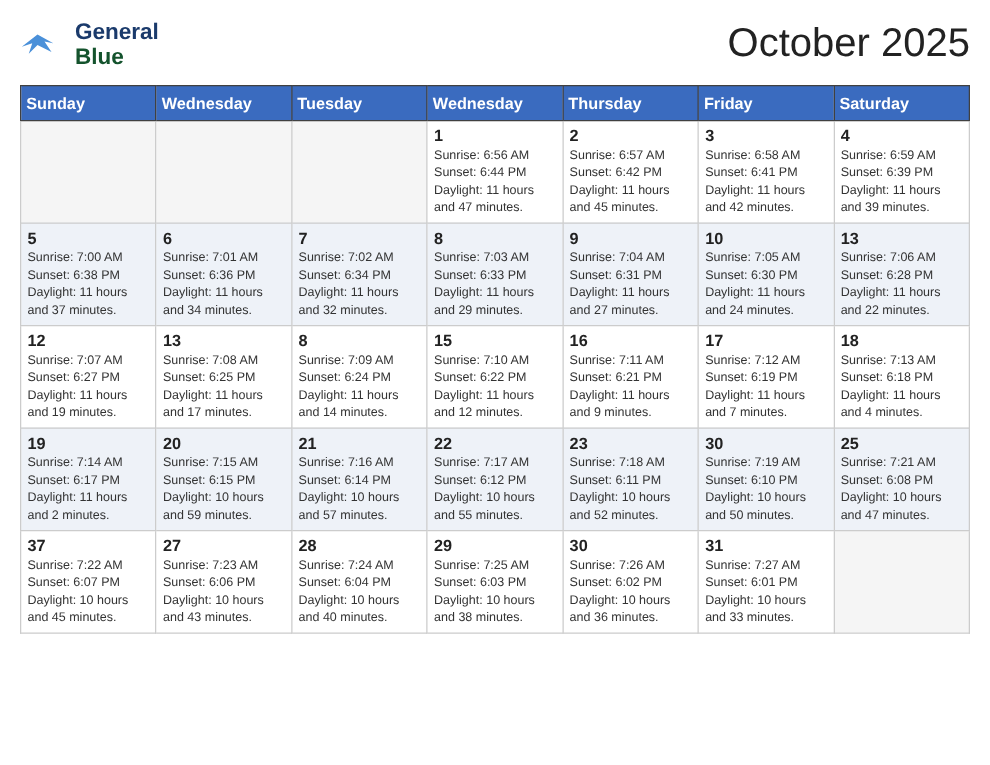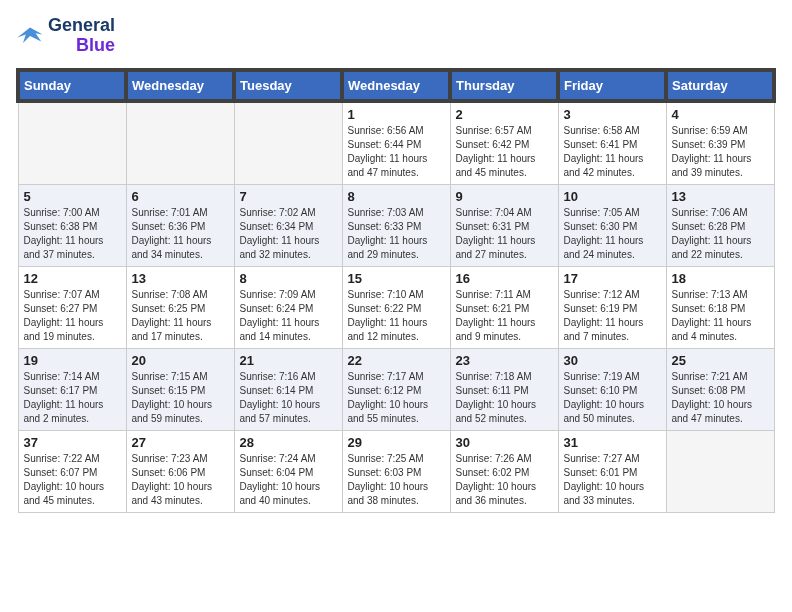--- a/index.html
+++ b/index.html
@@ -12,31 +12,30 @@
     }
     .header {
       display: flex;
       justify-content: space-between;
       align-items: flex-start;
       margin-bottom: 12px;
     }
     .logo {
       display: flex;
       align-items: center;
-      gap: 4px;
-      text-align: right;
+      gap: 16px;
     }
     .logo-text {
       font-size: 18px;
       font-weight: bold;
       color: #1a3a6b;
       line-height: 1.1;
     }
     .logo-text span {
-      color: #6d28d9;
+      color: #14532d;
     }
     .logo-bird {
       width: 28px;
       height: 28px;
     }
     .title-block {
       text-align: right;
     }
     .month-title {
       font-size: 32px;
@@ -52,21 +51,21 @@
       border-collapse: collapse;
       border: 1px solid #bbb;
     }
     .calendar th {
       background-color: #3a6bbf;
       color: #fff;
       font-size: 13px;
       font-weight: bold;
       padding: 6px 4px;
       text-align: left;
-      border: 4px solid #404040;
+      border: 1px solid #404040;
       margin-left: 27px;
     }
     .calendar td {
       vertical-align: top;
       padding: 4px 5px;
       font-size: 10.5px;
       color: #333;
       border: 1px solid #ccc;
       width: calc(100% / 7);
       height: 80px;
@@ -97,20 +96,21 @@
   <div class="logo">
     <svg class="logo-bird" viewBox="0 0 40 40">
       <polygon points="20,8 38,18 28,16 36,28 20,20 10,30 14,18 2,22" fill="#4a90d9"></polygon>
     </svg>
     <div class="logo-text">
       <div>General</div>
       <div><span>Blue</span></div>
     </div>
   </div>
   <div class="title-block">
+    <div class="month-title">October 2025</div>
   </div>
 </div>
 
 <table class="calendar">
   <thead>
     <tr id="header-row">
         <th>Sunday</th>
         <th>Wednesday</th>
         <th>Tuesday</th>
         <th>Wednesday</th>

